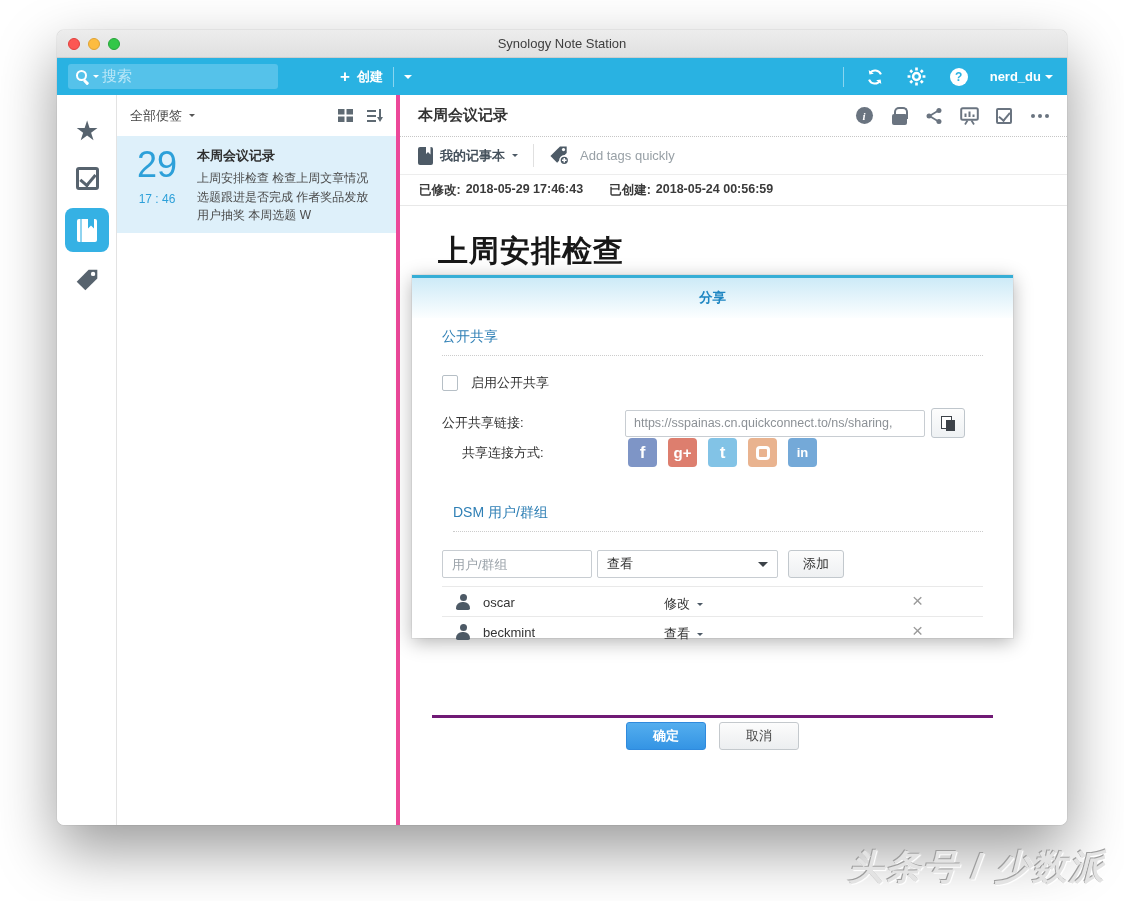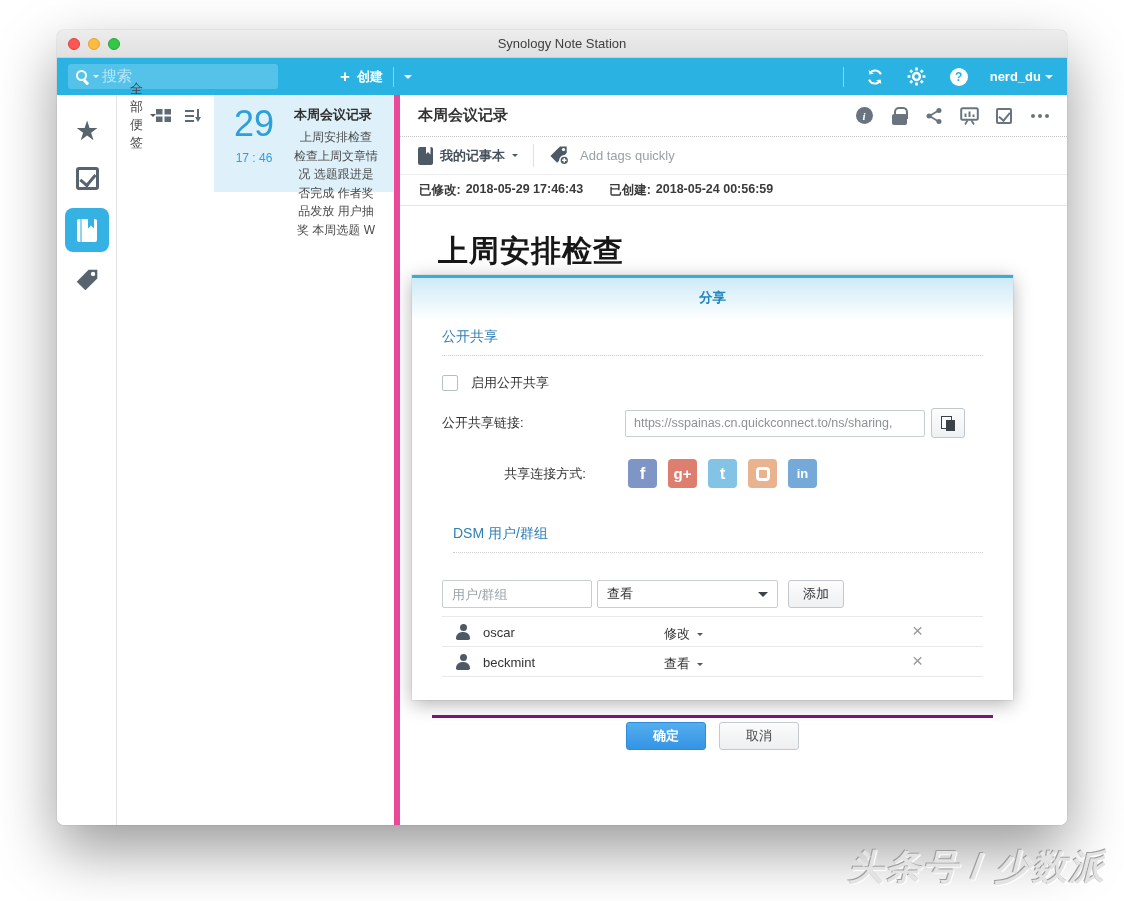--- a/index.html
+++ b/index.html
@@ -48,34 +48,34 @@
   .icon-star { font-size:27px; color:#57636e; line-height:1; }
   .icon-todo { position:relative; width:23px; height:23px; border:3px solid #57636e; border-radius:3px; background:#fff; }
   .icon-todo::after { content:""; position:absolute; left:4px; top:1px; width:7px; height:12px; border-right:3px solid #57636e; border-bottom:3px solid #57636e; transform:rotate(40deg); }
   .nb-btn { width:44px; height:44px; background:#35b1e4; border-radius:8px; display:flex; align-items:center; justify-content:center; }
   .icon-book { position:relative; width:20px; height:23px; background:#fff; border-radius:2px; }
   .icon-book::before { content:""; position:absolute; left:3px; top:0; bottom:0; width:2px; background:#35b1e4; opacity:.55; }
   .icon-book::after { content:""; position:absolute; right:3px; top:0; width:6px; height:10px;
     background:#35b1e4; clip-path:polygon(0 0,100% 0,100% 100%,50% 70%,0 100%); }
 
   
-  .notelist { flex:0 0 283px; border-right:6px solid #ec4899; display:flex; }
+  .notelist { flex:0 0 283px; border-right:4px solid #ec4899; display:flex; flex-direction:column; }
   .list-header { height:41px; display:flex; align-items:center; padding:0 13px; color:#454545; }
   .list-header-label { font-size:13px; margin-right:7px; }
   .lh-icons { margin-left:auto; display:flex; align-items:center; gap:14px; color:#5f6a73; }
   .month-bar { height:27px; background:#e7f3fb; border-top:1px solid #d4e9f7; border-bottom:1px solid #d4e9f7;
     padding:0 16px; display:flex; align-items:center; gap:6px; font-size:13px; color:#2e96cf; }
   .month-year { font-weight:bold; }
   .note-item { height:97px; background:#def0fa; display:flex; padding:11px 10px 10px 0; cursor:pointer; }
   .date-block { flex:0 0 80px; text-align:center; }
   .note-day { font-size:36px; color:#2da0d9; line-height:1; }
   .note-time { font-size:12px; color:#2da0d9; margin-top:9px; }
   .note-text { flex:1; padding-right:6px; min-width:0; }
   .note-title { font-size:13px; font-weight:bold; color:#2f2f2f; margin-bottom:4px; }
-  .note-preview { font-size:12px; color:#4a4a4a; line-height:1.55;text-align:center; }
+  .note-preview { font-size:12px; color:#4a4a4a; line-height:1.55; }
 
   
   .main { flex:1; position:relative; display:flex; flex-direction:column; min-width:0; }
   .main-header { flex:0 0 42px; display:flex; align-items:center; padding:0 18px; border-bottom:1px dotted #c6c6c6; }
   .main-title { font-size:15px; font-weight:bold; color:#333; }
   .mh-icons { margin-left:auto; display:flex; align-items:center; gap:15px; color:#6a7480; }
   .mh-icon { display:flex; align-items:center; justify-content:center; width:20px; height:20px; cursor:pointer; }
   .icon-info { width:17px; height:17px; border-radius:50%; background:#6a7480; color:#fff; font-size:11px; font-weight:bold; font-family:"Liberation Serif",serif; font-style:italic; display:flex; align-items:center; justify-content:center; }
   .icon-info::after { content:"i"; }
   .icon-lock { position:relative; width:15px; height:18px; }
@@ -96,49 +96,49 @@
   .tag-quick { display:flex; align-items:center; gap:10px; cursor:pointer; }
   .tag-quick-label { font-size:13px; color:#98a0a6; }
 
   .timestamps { flex:0 0 31px; display:flex; align-items:center; gap:26px; padding:0 19px; border-bottom:1px solid #e8e8e8; }
   .ts { font-size:12.5px; font-weight:bold; color:#3a3a3a; display:flex; gap:5px; }
 
   .note-content { flex:1; position:relative; padding:25px 30px 0 38px; }
   .note-heading { font-size:30px; font-weight:800; color:#171717; letter-spacing:1px; }
 
   
-  .dialog { position:absolute; left:12px; top:180px; width:601px; height:425px; background:#fff; z-index:5;
+  .dialog { position:absolute; left:12px; top:180px; width:601px; height:363px; background:#fff; z-index:5;
     border-top:3px solid #36aed6; box-shadow:0 4px 18px rgba(0,0,0,.30), 0 0 0 1px rgba(0,0,0,.05); }
   .dlg-header { height:40px; background:linear-gradient(#cdeaf7,#fcfeff); display:flex; align-items:center; justify-content:center;
     font-size:13.5px; font-weight:bold; color:#1f86c2; }
   .dlg-body { position:relative; padding:0 30px; height:445px; }
   .section-title { font-size:14px; color:#2e7fb5; padding:10px 0 9px 0; border-bottom:1px dotted #ccc; }
   .checkbox-row { margin-top:18px; display:flex; align-items:center; gap:13px; }
   .checkbox { width:16px; height:16px; border:1px solid #b6bfc6; border-radius:2px; background:#fff; cursor:pointer; }
   .checkbox-label { font-size:13px; color:#333; }
   .link-row { margin-top:16px; display:flex; align-items:center; }
   .field-label { font-size:13px; color:#333; }
   .link-label { width:183px; flex:0 0 auto; }
   .link-input { width:300px; height:27px; border:1px solid #c8cdd2; border-radius:2px; padding:0 8px;
     font-size:12.5px; color:#8c9196; font-family:inherit; outline:none; }
   .copy-btn { margin-left:6px; width:34px; height:30px; border:1px solid #bfc6cc; border-radius:3px;
     background:linear-gradient(#fdfdfd,#eef1f3); display:flex; align-items:center; justify-content:center; cursor:pointer; }
   .icon-copy { position:relative; width:15px; height:15px; }
   .icon-copy::before { content:""; position:absolute; left:0; top:0; width:9px; height:11px; border:1.8px solid #3c4248; background:#fff; }
   .icon-copy::after { content:""; position:absolute; left:5px; top:4px; width:9px; height:11px; background:#3c4248; }
-  .social-row { margin-top:21px; display:flex; align-items:center;text-align:center; }
+  .social-row { display:flex; align-items:center; }
   .social-label { width:166px; flex:0 0 auto; margin-left:20px; }
   .socials { display:flex; gap:11px; }
   .social { width:29px; height:29px; border-radius:4px; color:#fff; display:flex; align-items:center; justify-content:center; cursor:pointer; }
   .social b { font-size:17px; line-height:1; }
   .social.gp b { font-size:15px; }
   .social.li b { font-size:13px; }
   .plurk-ring { width:14px; height:14px; border:3.5px solid #fff; border-radius:4px; }
   .dsm-title { margin-top:27px;margin-left:11px; }
-  .controls-row { margin-top:27px; display:flex; align-items:center; }
+  .controls-row { margin-top:18px; display:flex; align-items:center; }
   .user-input { width:150px; height:28px; border:1px solid #c8cdd2; border-radius:2px; padding:0 9px; font-size:13px; color:#555; font-family:inherit; outline:none; }
   .user-input::placeholder { color:#9aa2a9; }
   .perm-select { position:relative; margin-left:5px; width:181px; height:28px; border:1px solid #c8cdd2; border-radius:2px;
     background:#fff; display:flex; align-items:center; padding:0 9px; font-size:13px; color:#333; cursor:pointer; }
   .perm-select .caret { position:absolute; right:9px; color:#3c4248; border-left-width:5px; border-right-width:5px; border-top-width:5px; }
   .add-btn { margin-left:10px; height:28px; padding:0 14px; background:linear-gradient(#fcfcfc,#eef0f2);
     border:1px solid #c2c8cd; border-radius:3px; font-size:13px; color:#333; cursor:pointer; font-family:inherit; }
   .user-rows { margin-top:8px; border-top:1px solid #e9e9e9; }
   .user-row { position:relative; height:30px; border-bottom:1px solid #e9e9e9; }
   .icon-person { position:absolute; left:14px; top:7px; width:14px; height:16px; }

